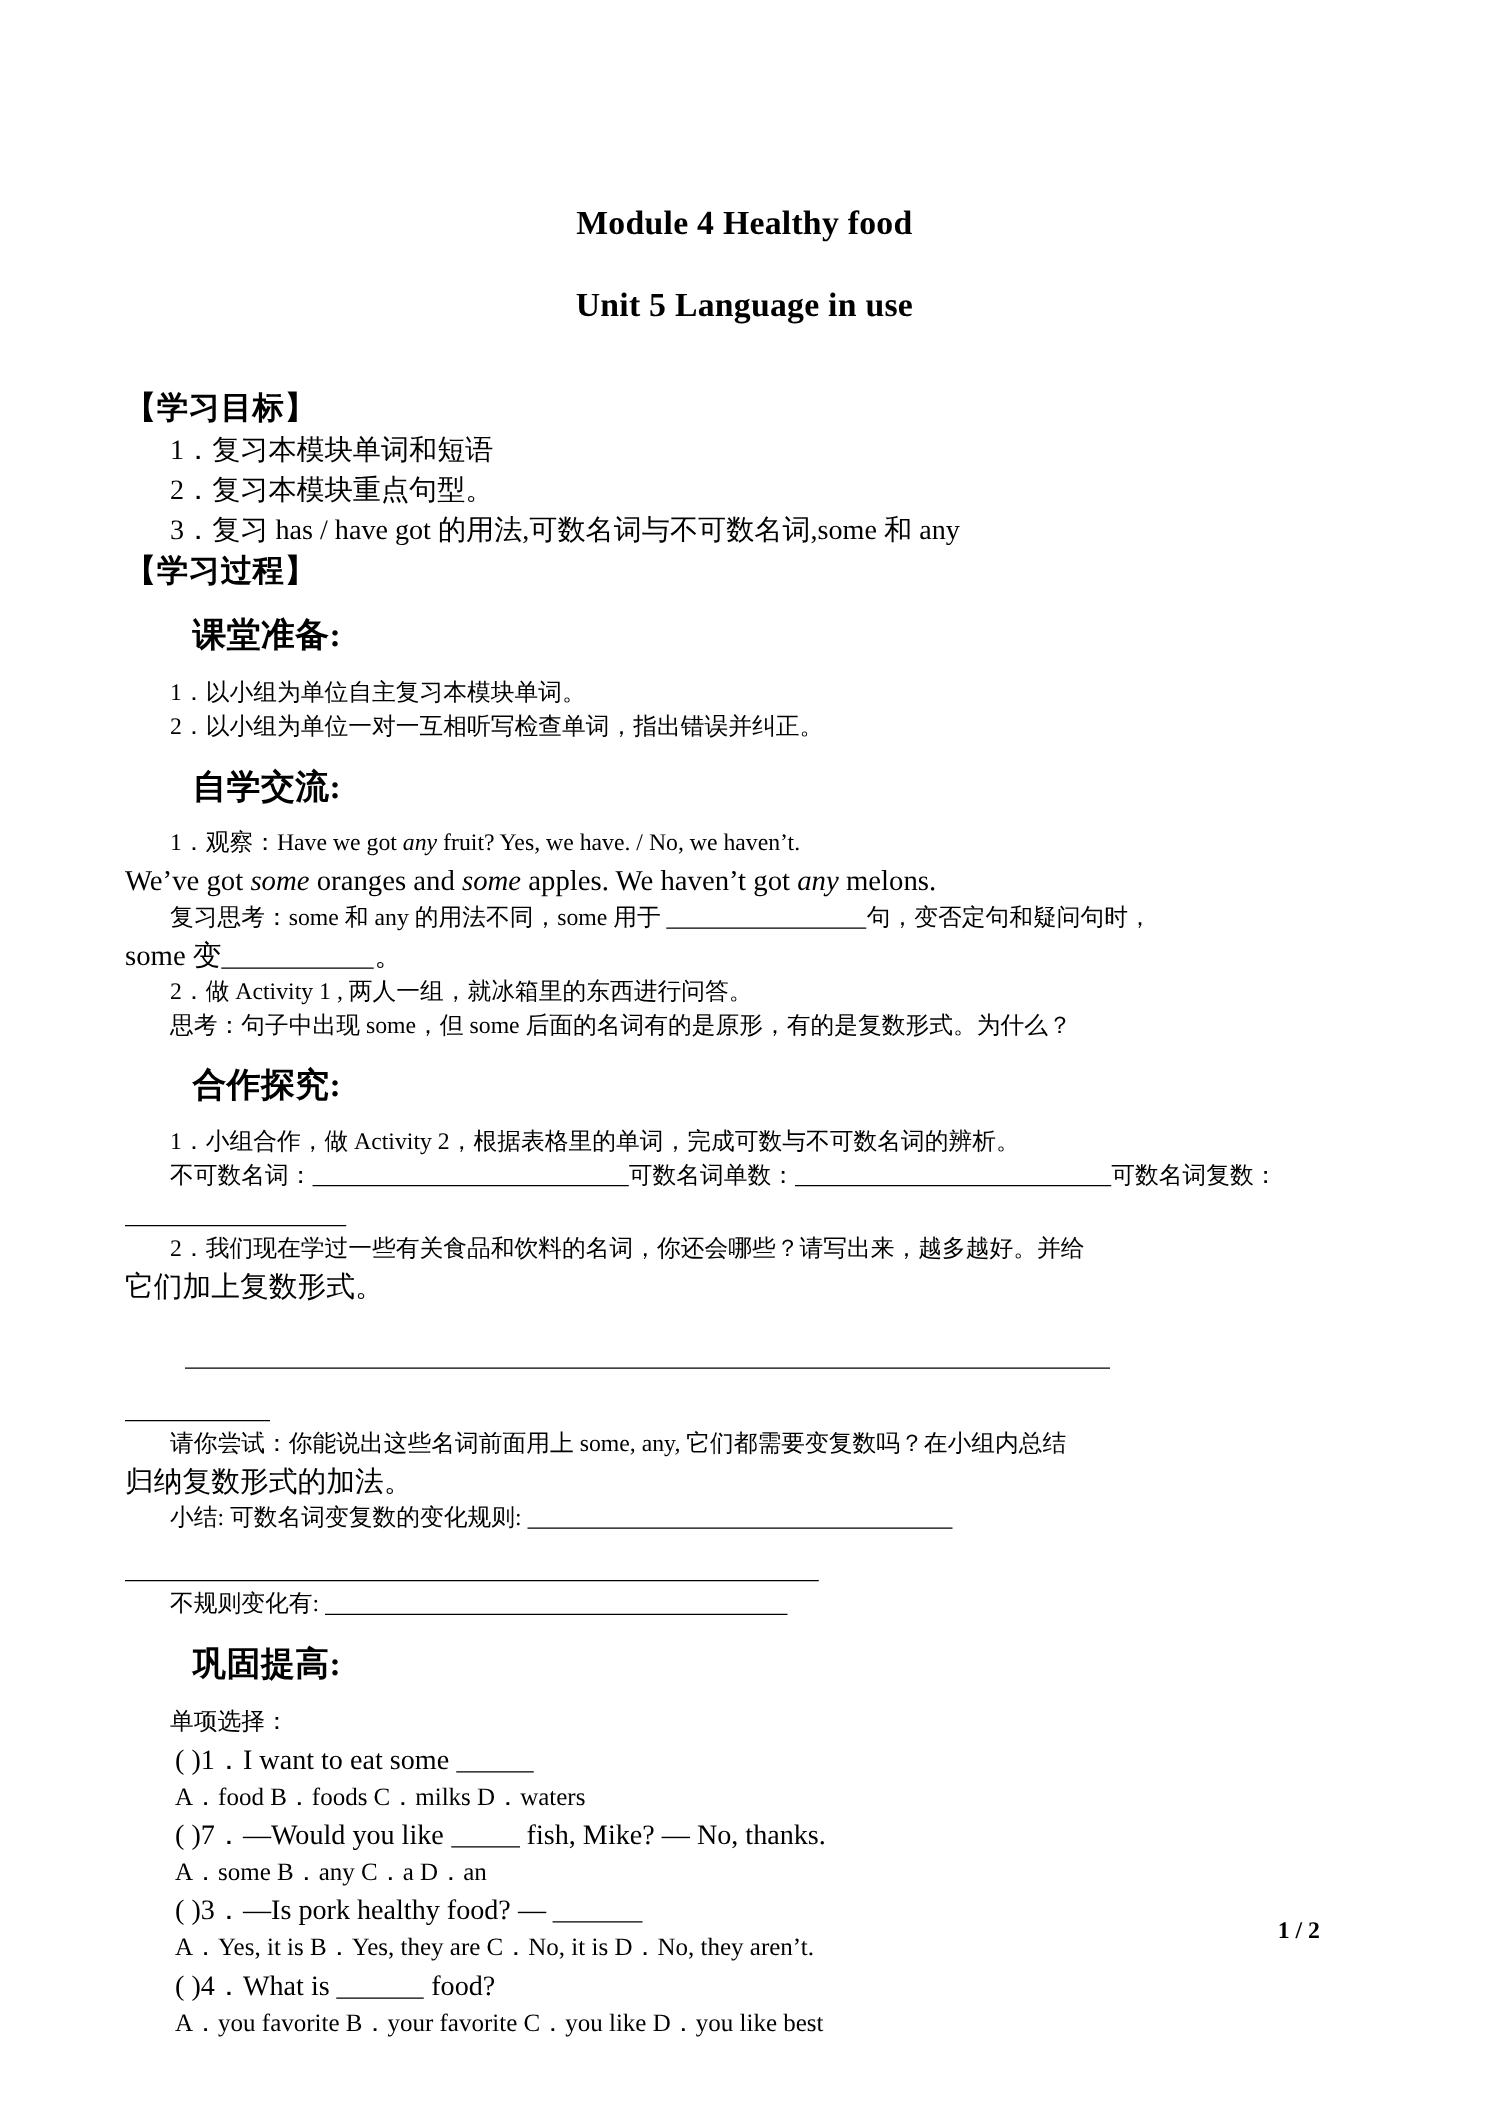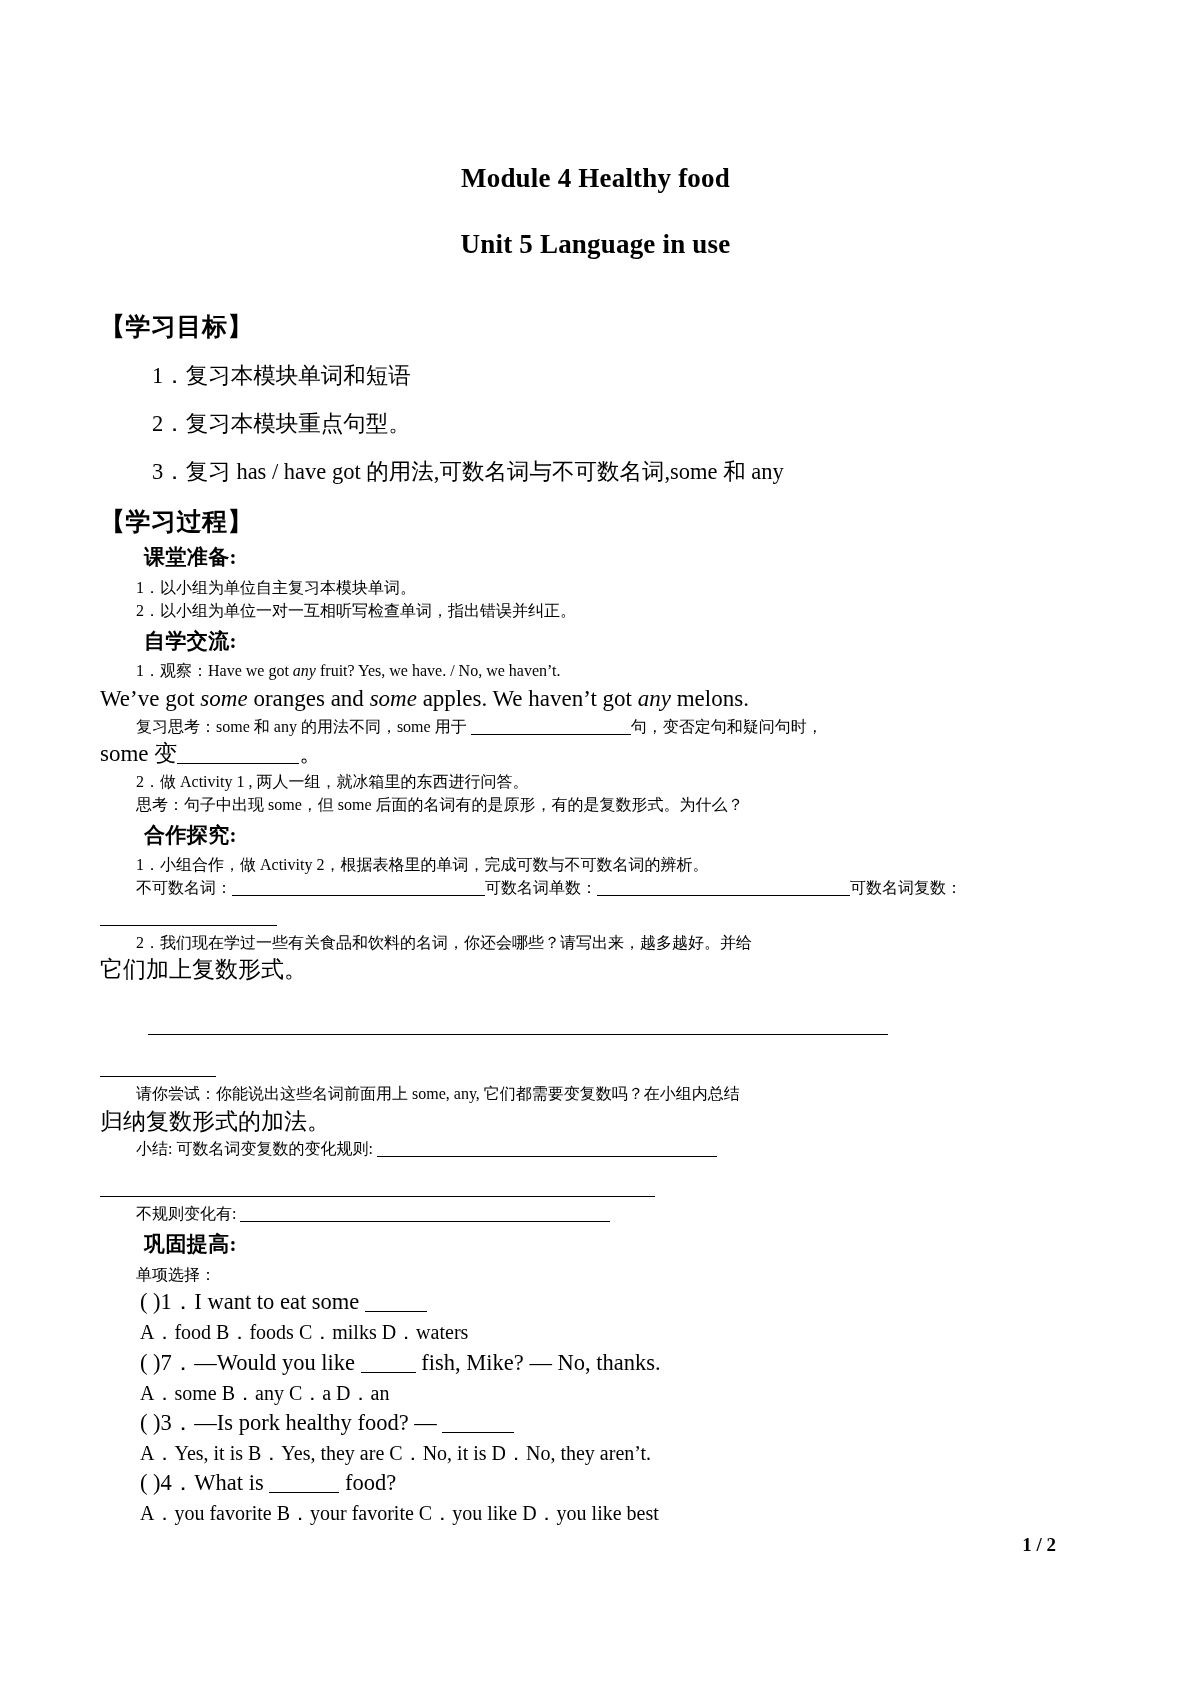--- a/index.html
+++ b/index.html
@@ -43,34 +43,34 @@
     line-height: 1.42;
     letter-spacing: 0.5px;
   }
   .sec-goal { margin-top: 47px; }
   .sec-process { margin-top: 0px; }
 
   
   .line {
     font-size: 22.5px;
     line-height: 1.42;
-    margin: 16px;
+    margin: 0;
     white-space: pre-wrap;
   }
   .indent { padding-left: 36px; }
   .sub-head {
-    font-size: 21px;
-    font-weight: bold;
-    line-height: 1.42;
-    margin: 4px;
+    font-size: 27px;
+    font-weight: bold;
+    line-height: 1.42;
+    margin: 14px;
     padding-left: 40px;
     letter-spacing: 0.4px;
   }
   .hang {
-    font-size: 16px;
+    font-size: 19px;
     line-height: 1.42;
     margin: 0;
     padding-left: 40px;
     text-indent: -4px;
   }
   .wrap-line {
     font-size: 23px;
     line-height: 1.42;
     margin: 0;
     padding-left: 0px;

